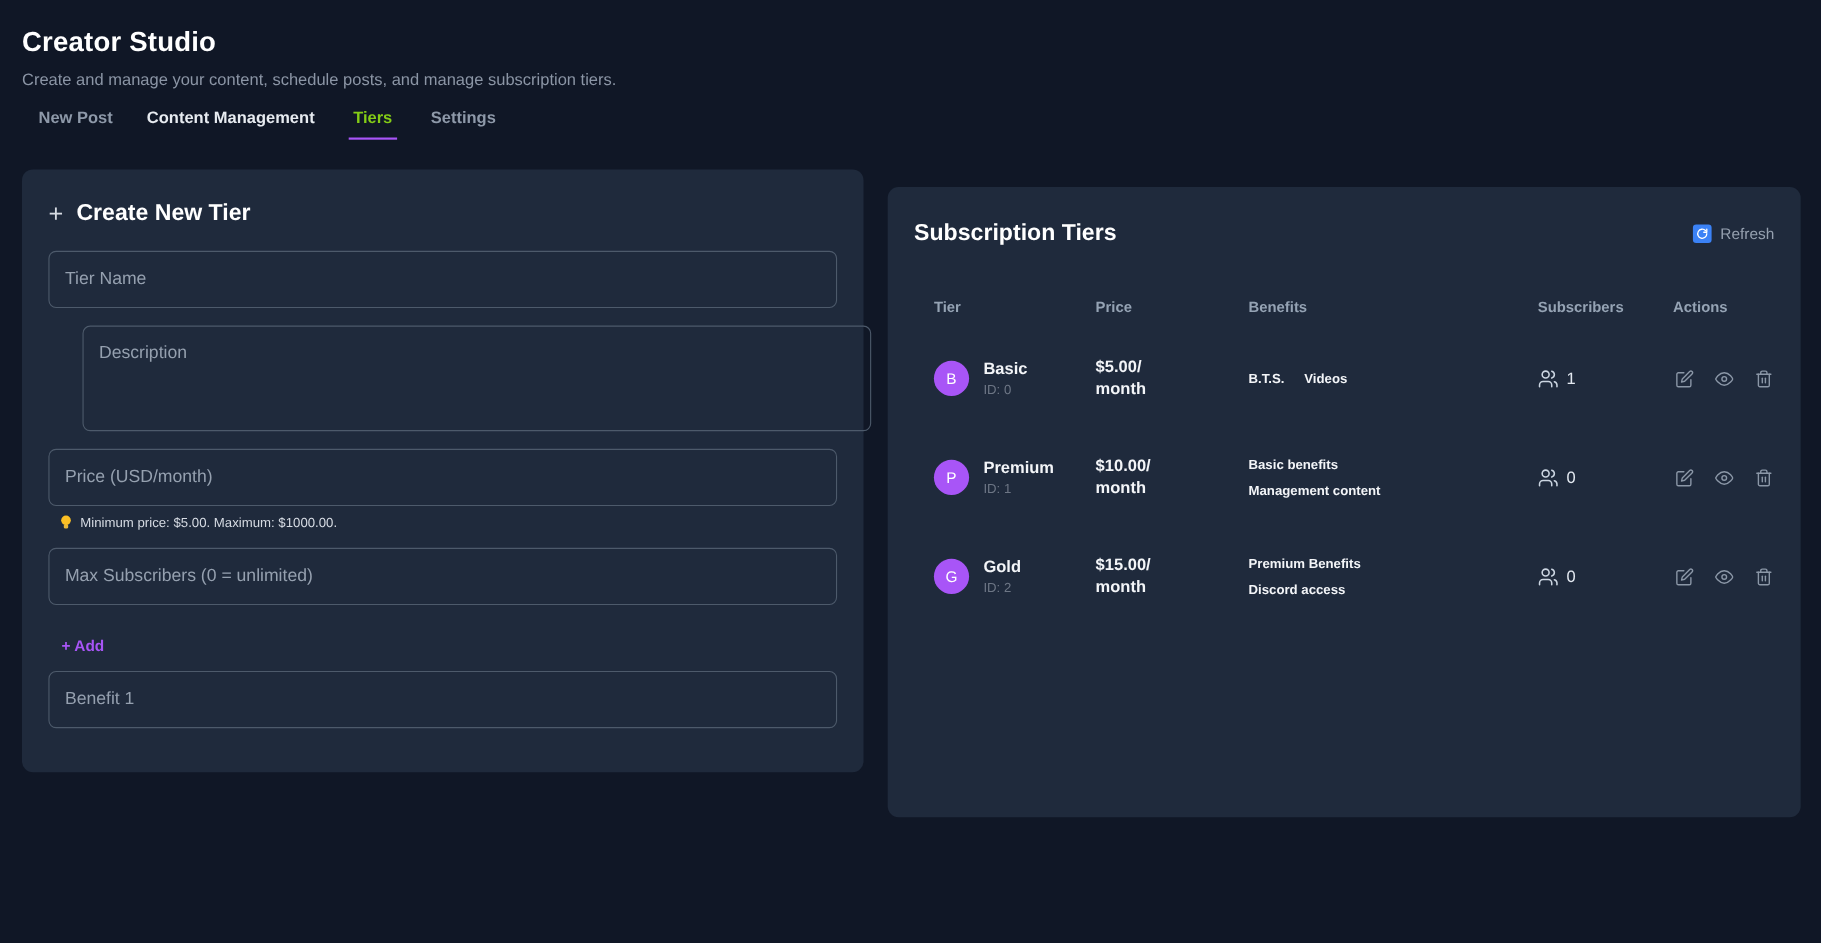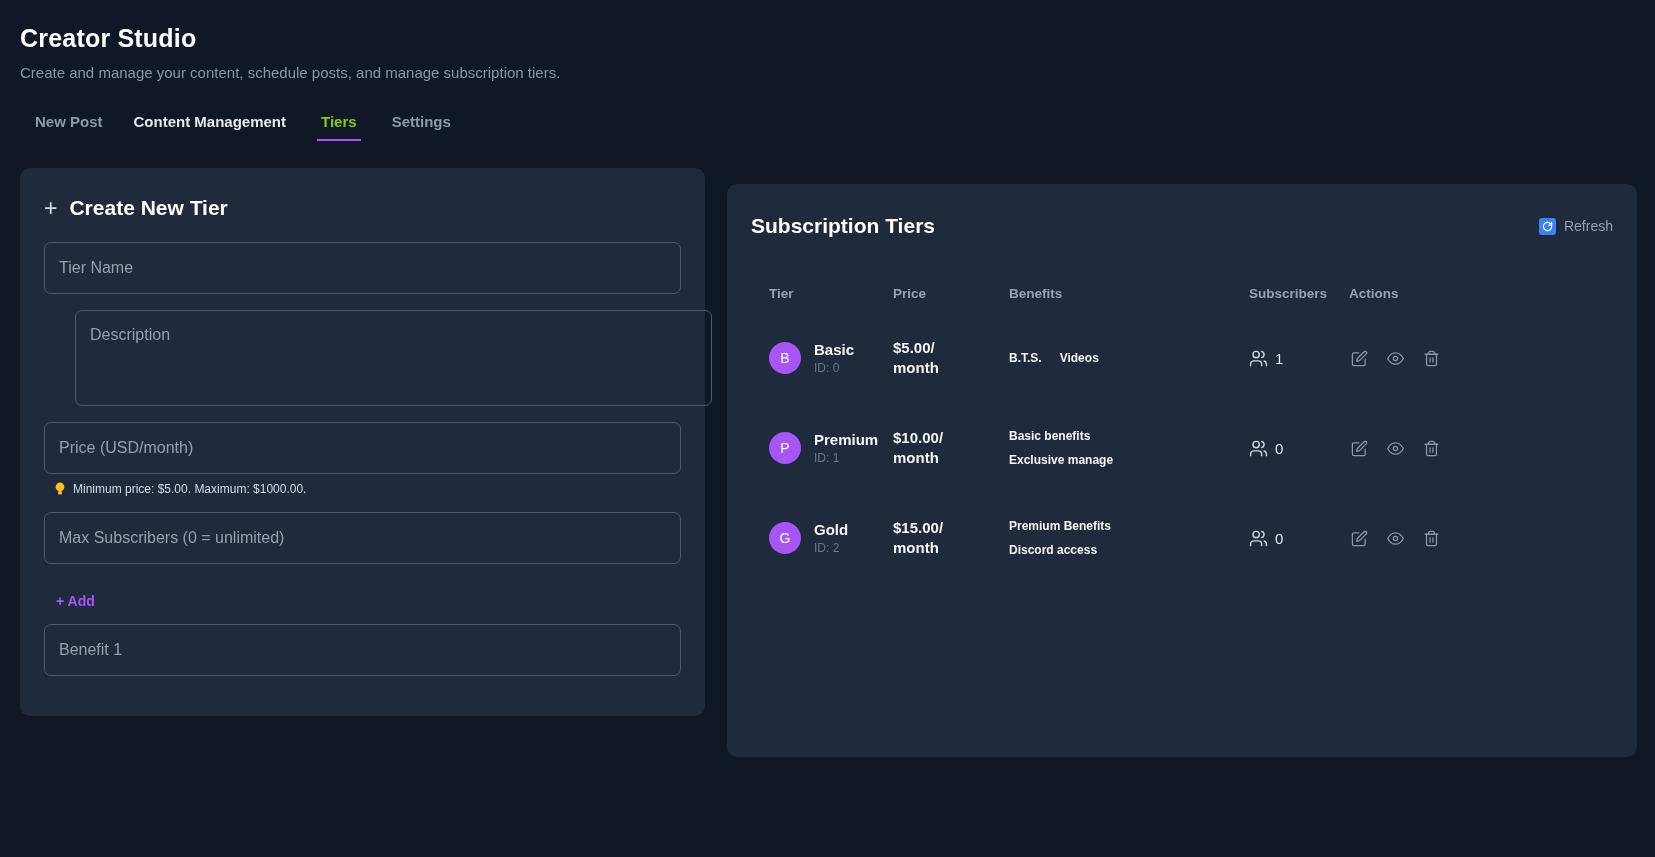--- a/index.html
+++ b/index.html
@@ -10,29 +10,29 @@
     color:#e5e9f0;
     overflow:hidden;
   }
   .page { padding:24px 18px 0 20px; }
 
   
   .page-title { font-size:25px; font-weight:700; color:#ffffff; letter-spacing:.2px; }
   .page-subtitle { margin-top:11px; font-size:15px; color:#8b95a5; }
 
   
-  .tabs { display:flex; gap:31px; margin-top:32px; padding-left:15px; align-items:flex-end; }
+  .tabs { display:flex; gap:31px; margin-top:18px; padding-left:15px; align-items:flex-end; }
   .tab { font-size:15px; font-weight:600; color:#8e99a9; padding-bottom:11px; cursor:pointer; }
   .tab.highlight { color:#e7ebf0; font-weight:700; }
   .tab.active { color:#84cc16; font-weight:700; border-bottom:2px solid #a855f7; padding-left:4px; padding-right:4px; padding-bottom:9px; }
 
   
   .main { display:flex; gap:22px; margin-top:27px; align-items:flex-start; }
   .panel { background:#1f2a3c; border-radius:10px; padding:24px; }
-  .panel-left { width:685px; }
+  .panel-left { width:765px; }
   .panel-right { flex:1; height:573px;margin-top:16px; }
 
   
   .form-heading { display:flex; align-items:center; gap:12px; margin:4px 0 22px 0; }
   .plus-icon::before { content:"+"; }
   .plus-icon { font-size:23px; font-weight:400; color:#d6dbe3; line-height:1; }
   .form-heading h2 { font-size:21px; font-weight:700; color:#ffffff; }
 
   .field {
     display:block; width:100%; height:52px;
@@ -65,21 +65,21 @@
   
   .tiers-header { display:flex; justify-content:space-between; align-items:center; margin-top:6px; }
   .tiers-header h2 { font-size:21px; font-weight:700; color:#ffffff; }
   .refresh-btn { display:flex; gap:8px; background:none; border:none; cursor:pointer;
                  color:#95a0af; font-size:14px; font-family:"Liberation Sans", sans-serif; }
   .refresh-badge { width:17px; height:17px; background:#3b82f6; border-radius:3px;
                    display:flex; align-items:center; justify-content:center; }
   .refresh-badge svg { width:11px; height:11px; stroke:#ffffff; }
 
   .tier-table { margin-top:48px; }
-  .t-row { display:grid; grid-template-columns:124px 116px 240px 100px 1fr; align-items:center; }
+  .t-row { display:grid; grid-template-columns:124px 116px 240px 100px 1fr; align-items:center;gap:23px; }
   .t-head { color:#95a3b4; font-size:13.5px; font-weight:600; }
   .t-head > div { padding-left:18px; }
   .tier-row { margin-top:24px; min-height:66px; }
 
   .cell { padding-left:18px; }
   .cell-tier { display:flex; align-items:center; gap:13px; }
   .avatar { width:32px; height:32px; border-radius:50%; background:#a855f7; flex:none;
             display:flex; align-items:center; justify-content:center;
             color:#ffffff; font-size:14px; font-weight:400; }
   .tier-name { font-size:15px; font-weight:700; color:#f3f5f8; line-height:1.25; }
@@ -219,21 +219,21 @@
           <div class="cell cell-tier">
             <span class="avatar">P</span>
             <span>
               <div class="tier-name">Premium</div>
               <div class="tier-id">ID: 1</div>
             </span>
           </div>
           <div class="cell cell-price">$10.00/ month</div>
           <div class="cell benefits">
             <span class="benefit">Basic benefits</span>
-            <span class="benefit">Exclusive manage</span>
+            <span class="benefit">Management content</span>
           </div>
           <div class="cell cell-subs">
             <svg viewBox="0 0 24 24" fill="none" stroke-width="1.8" stroke-linecap="round" stroke-linejoin="round">
               <path d="M16 21v-2a4 4 0 0 0-4-4H6a4 4 0 0 0-4 4v2"></path>
                 <circle cx="9" cy="7" r="4"></circle>
               <path d="M22 21v-2a4 4 0 0 0-3-3.87"></path>
                 <path d="M16 3.13a4 4 0 0 1 0 7.75"></path>
             </svg>
             <span>0</span>
           </div>

